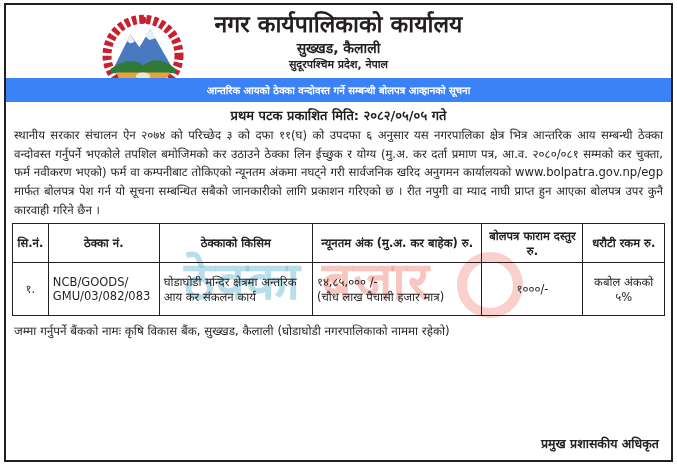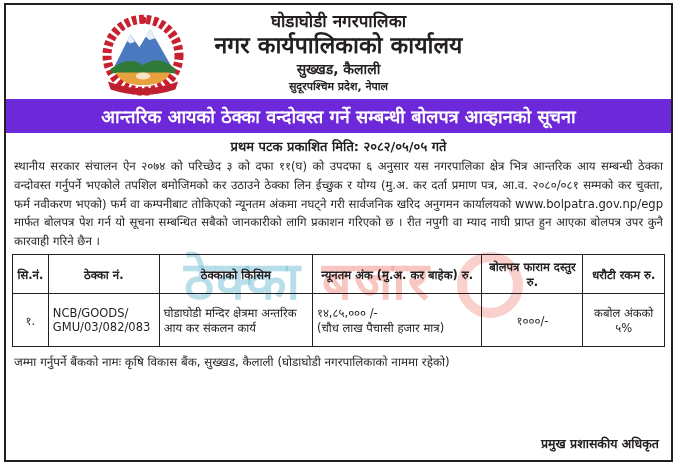--- a/index.html
+++ b/index.html
@@ -4,21 +4,21 @@
 <style>
   html,body{margin:0;padding:0;background:#ffffff;}
   body{width:677px;height:465px;position:relative;font-family:"DejaVu Sans","Liberation Sans",sans-serif;color:#231f20;overflow:hidden;}
   .page{position:absolute;left:4px;top:3px;right:4px;bottom:3px;border:2px solid #231f20;background:#ffffff;}
   .header{position:relative;text-align:center;padding-top:6px;z-index:2;}
   .emblem{position:absolute;left:92px;top:8px;width:90px;height:90px;}
   .muni{font-size:17px;font-weight:bold;line-height:1.25;}
   .office{font-size:23px;font-weight:bold;line-height:1.2;}
   .addr1{font-size:14px;font-weight:bold;line-height:1.35;}
   .addr2{font-size:11px;font-weight:bold;line-height:1.4;}
-  .banner{margin-top:5px;background:#6d28d9;color:#ffffff;text-align:center;font-weight:bold;font-size:18px;padding:5px 0;position:relative;z-index:2;}
+  .banner{margin-top:5px;background:#3b82f6;color:#ffffff;text-align:center;font-weight:bold;font-size:10px;padding:5px 0;position:relative;z-index:2;}
   .pubdate{text-align:center;font-weight:bold;font-size:13px;margin:4px 0 2px 0;position:relative;z-index:2;}
   .bodytext{font-size:11.6px;line-height:1.62;text-align:justify;padding:0 8px;position:relative;z-index:2;}
   table.tender{border-collapse:collapse;width:calc(100% - 12px);margin:3px 6px 2px 6px;position:relative;z-index:2;background:transparent;}
   table.tender th,table.tender td{border:1.6px solid #231f20;font-size:11.5px;padding:2px 4px;vertical-align:middle;}
   table.tender th{font-weight:bold;text-align:center;height:34px;}
   table.tender td{height:48px;}
   .c-center{text-align:center;}
   .c-left{text-align:left;}
   .info{font-size:11.6px;line-height:1.6;text-align:justify;padding:0 8px;margin-top:2px;position:relative;z-index:2;}
   .bankline,.acctline{font-size:11.8px;padding:0 8px;line-height:1.55;position:relative;z-index:2;}
@@ -48,21 +48,20 @@
         <circle cx="50" cy="8" r="4" fill="#c8202f"></circle>
         <polygon points="18,60 36,24 46,38 58,18 82,60" fill="#4a79c0"></polygon>
         <polygon points="36,24 41,32 36,34 32,31" fill="#e8f0fa"></polygon>
         <polygon points="58,18 64,28 57,30 53,26" fill="#e8f0fa"></polygon>
         <path d="M14,62 Q35,47 50,58 Q68,45 86,62 L86,67 L14,67 Z" fill="#2f7a36"></path>
         <path d="M20,66 h60 q-5,14 -30,14 q-25,0 -30,-14 z" fill="#e8a13d"></path>
         <ellipse cx="50" cy="70" rx="8" ry="4" fill="#f7e3c8"></ellipse>
         <path d="M11,76 q39,15 78,0 l-3,9 q-36,12 -72,0 z" fill="#c01f2f"></path>
       </svg>
     </div>
-    <div class="muni">घोडाघोडी नगरपालिका</div>
     <div class="office">नगर कार्यपालिकाको कार्यालय</div>
     <div class="addr1">सुख्खड, कैलाली</div>
     <div class="addr2">सुदूरपश्चिम प्रदेश, नेपाल</div>
   </div>
 
   <div class="banner">आन्तरिक आयको ठेक्का वन्दोवस्त गर्ने सम्बन्धी बोलपत्र आव्हानको सूचना</div>
 
   <div class="pubdate">प्रथम पटक प्रकाशित मिति: २०८२/०५/०५ गते</div>
 
   <div class="bodytext">स्थानीय सरकार संचालन ऐन २०७४ को परिच्छेद ३ को दफा ११(घ) को उपदफा ६ अनुसार यस नगरपालिका क्षेत्र भित्र आन्तरिक आय सम्बन्धी ठेक्का वन्दोवस्त गर्नुपर्ने भएकोले तपशिल बमोजिमको कर उठाउने ठेक्का लिन ईच्छुक र योग्य (मु.अ. कर दर्ता प्रमाण पत्र, आ.व. २०८०/०८१ सम्मको कर चुक्ता, फर्म नवीकरण भएको) फर्म वा कम्पनीबाट तोकिएको न्यूनतम अंकमा नघट्ने गरी सार्वजनिक खरिद अनुगमन कार्यालयको www.bolpatra.gov.np/egp मार्फत बोलपत्र पेश गर्न यो सूचना सम्बन्धित सबैको जानकारीको लागि प्रकाशन गरिएको छ । रीत नपुगी वा म्याद नाघी प्राप्त हुन आएका बोलपत्र उपर कुनै कारवाही गरिने छैन ।</div>

